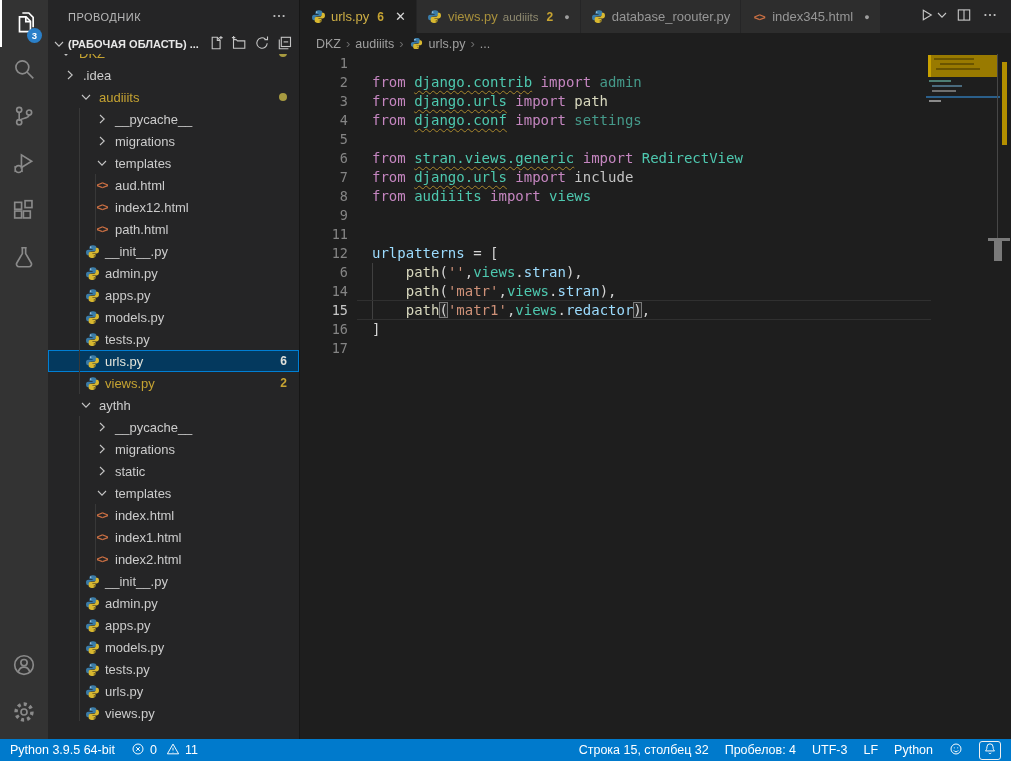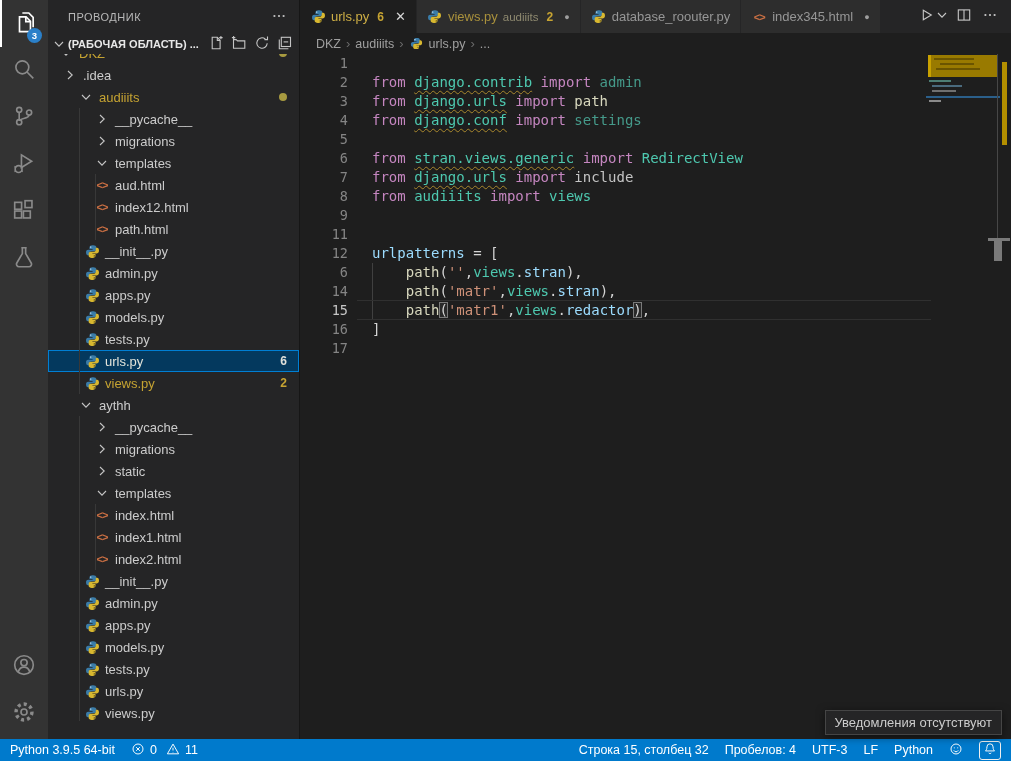--- a/index.html
+++ b/index.html
@@ -786,15 +786,14 @@
         </div>
         <div class="sb-item sb-bell">
           <span><svg viewBox="0 0 16 16" fill="none" stroke="currentColor" stroke-width="1.1">
               <path d="M8 2.1a3.5 3.5 0 0 0-3.5 3.5c0 3-1.1 4-1.7 4.6h10.4c-.6-.6-1.7-1.6-1.7-4.6A3.5 3.5 0 0 0 8 2.1z"></path>
               <path d="M6.7 12.3a1.35 1.35 0 0 0 2.6 0"></path>
             </svg></span>
         </div>
       </div>
   </div>
 
-  <div class="tooltip">Уведомления отсутствуют</div>
 
 </div>
 
 </body></html>

